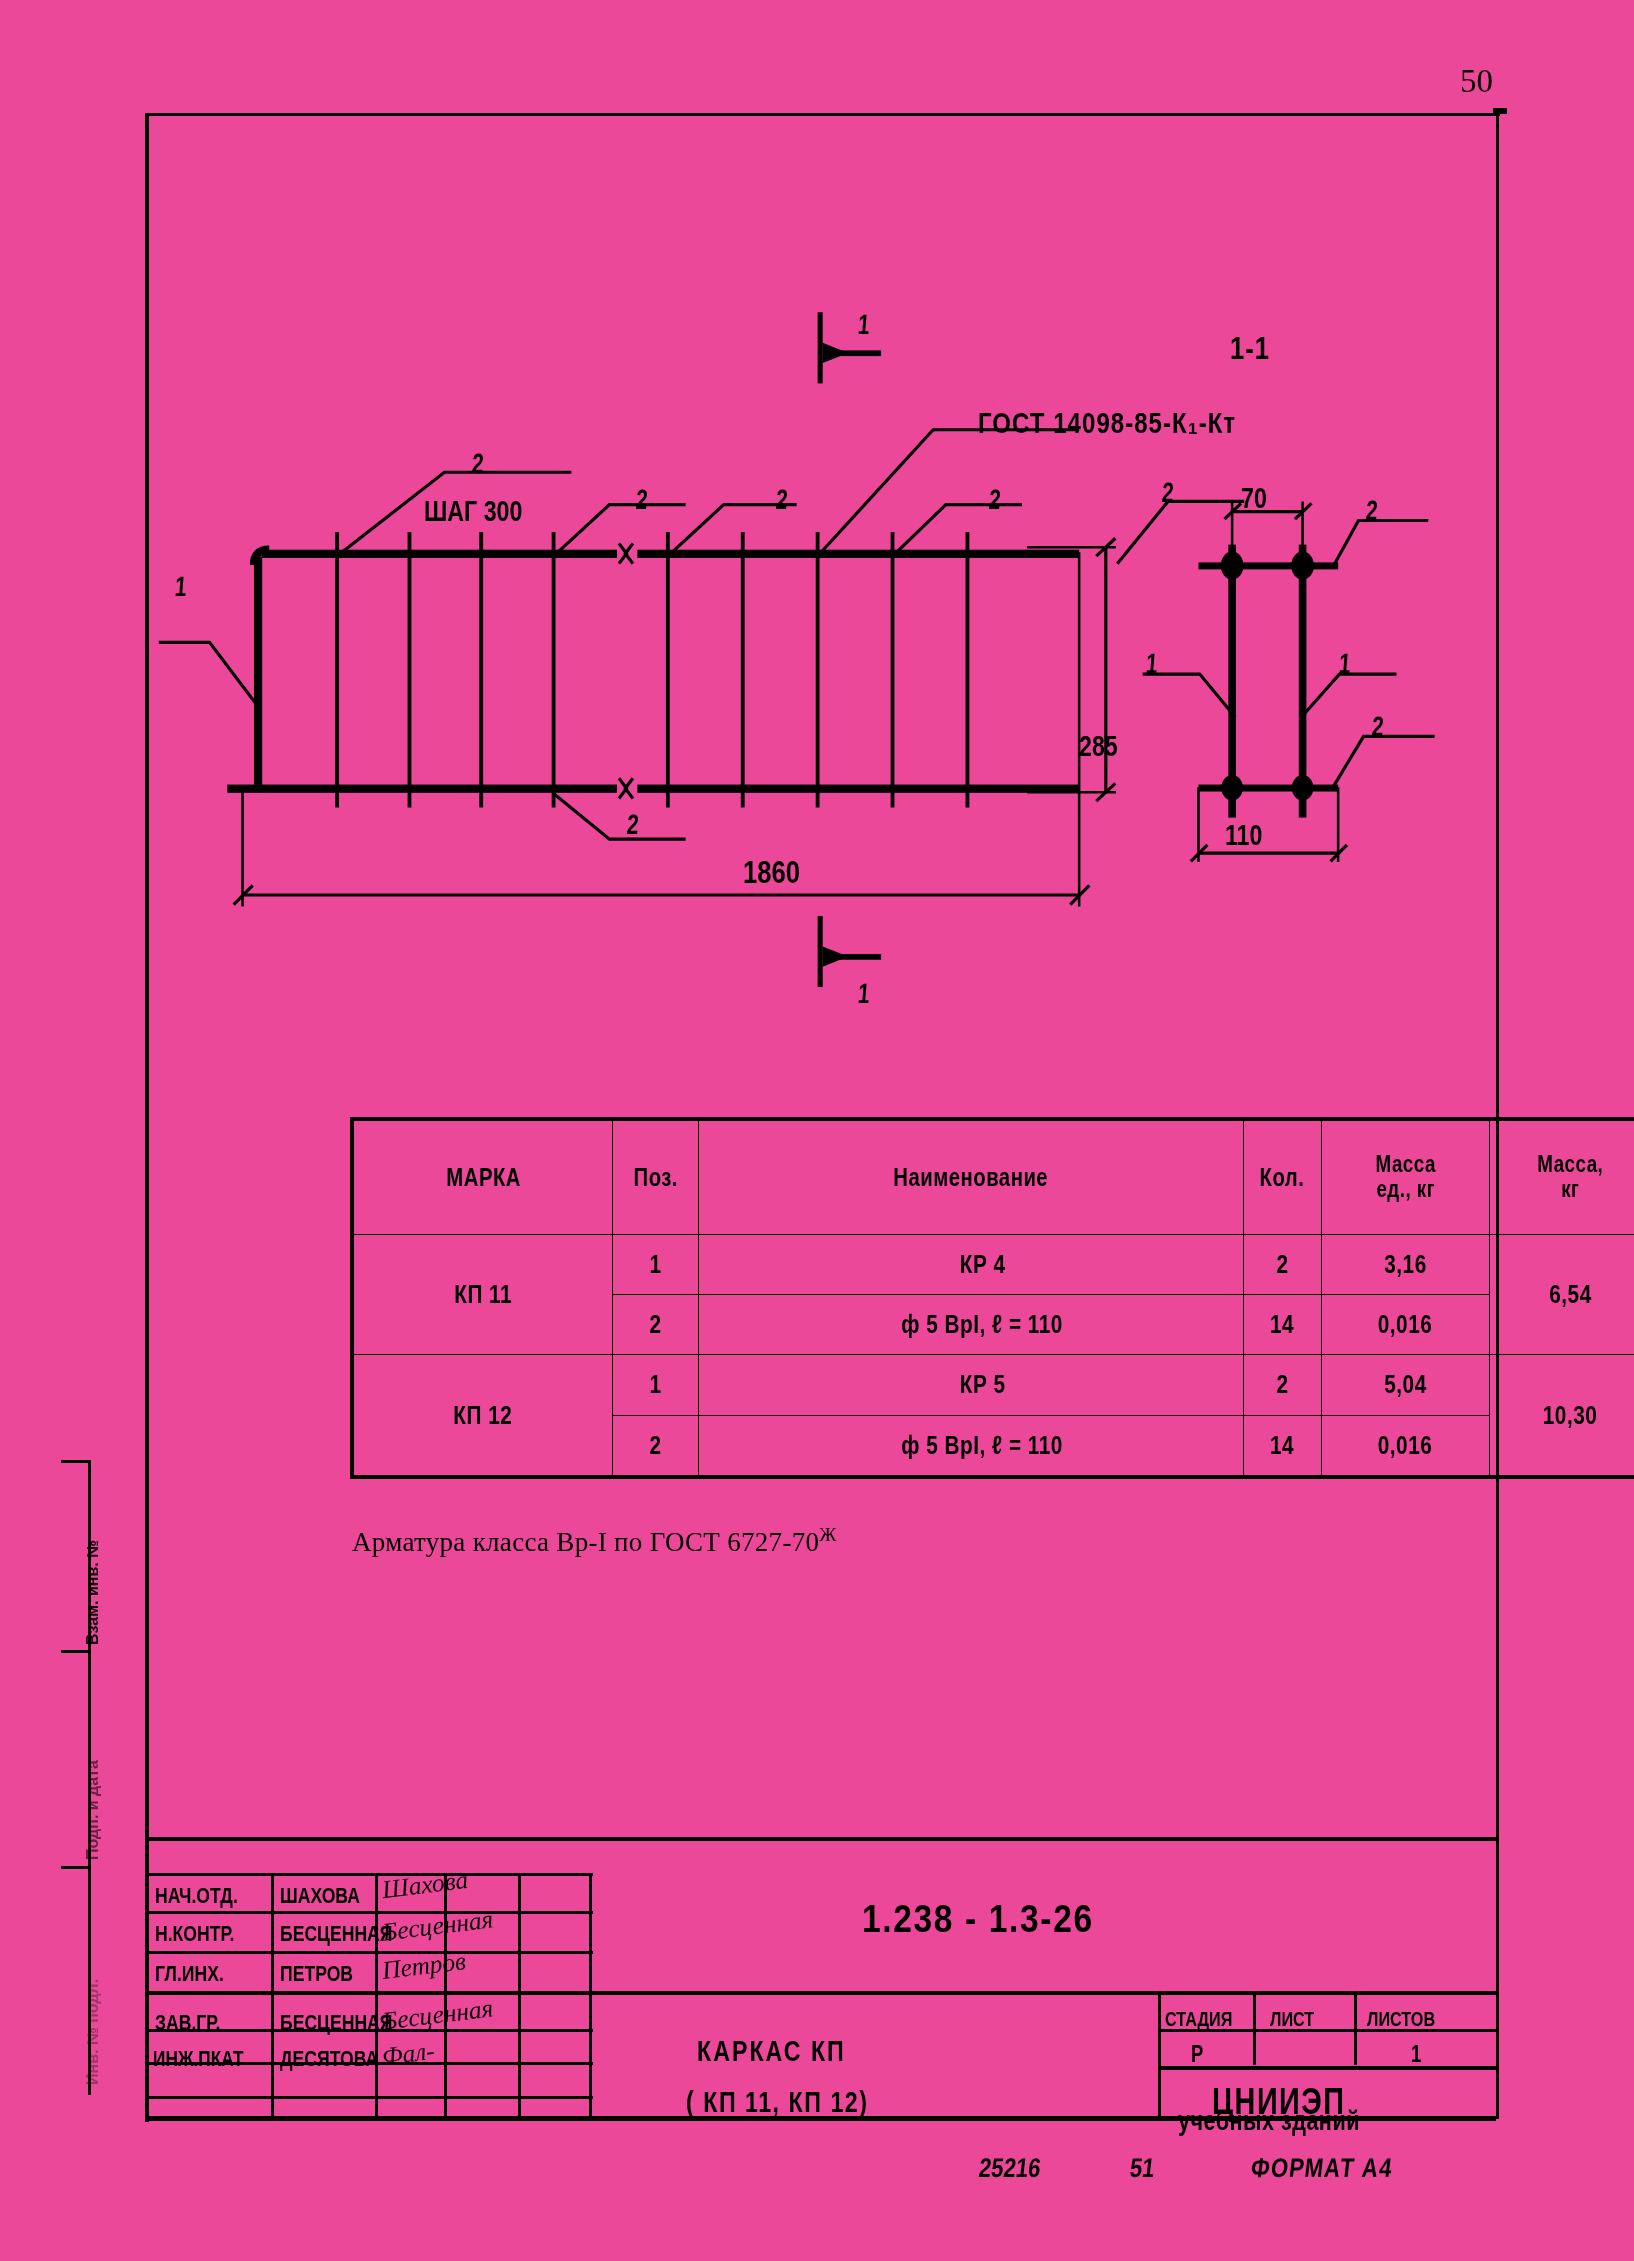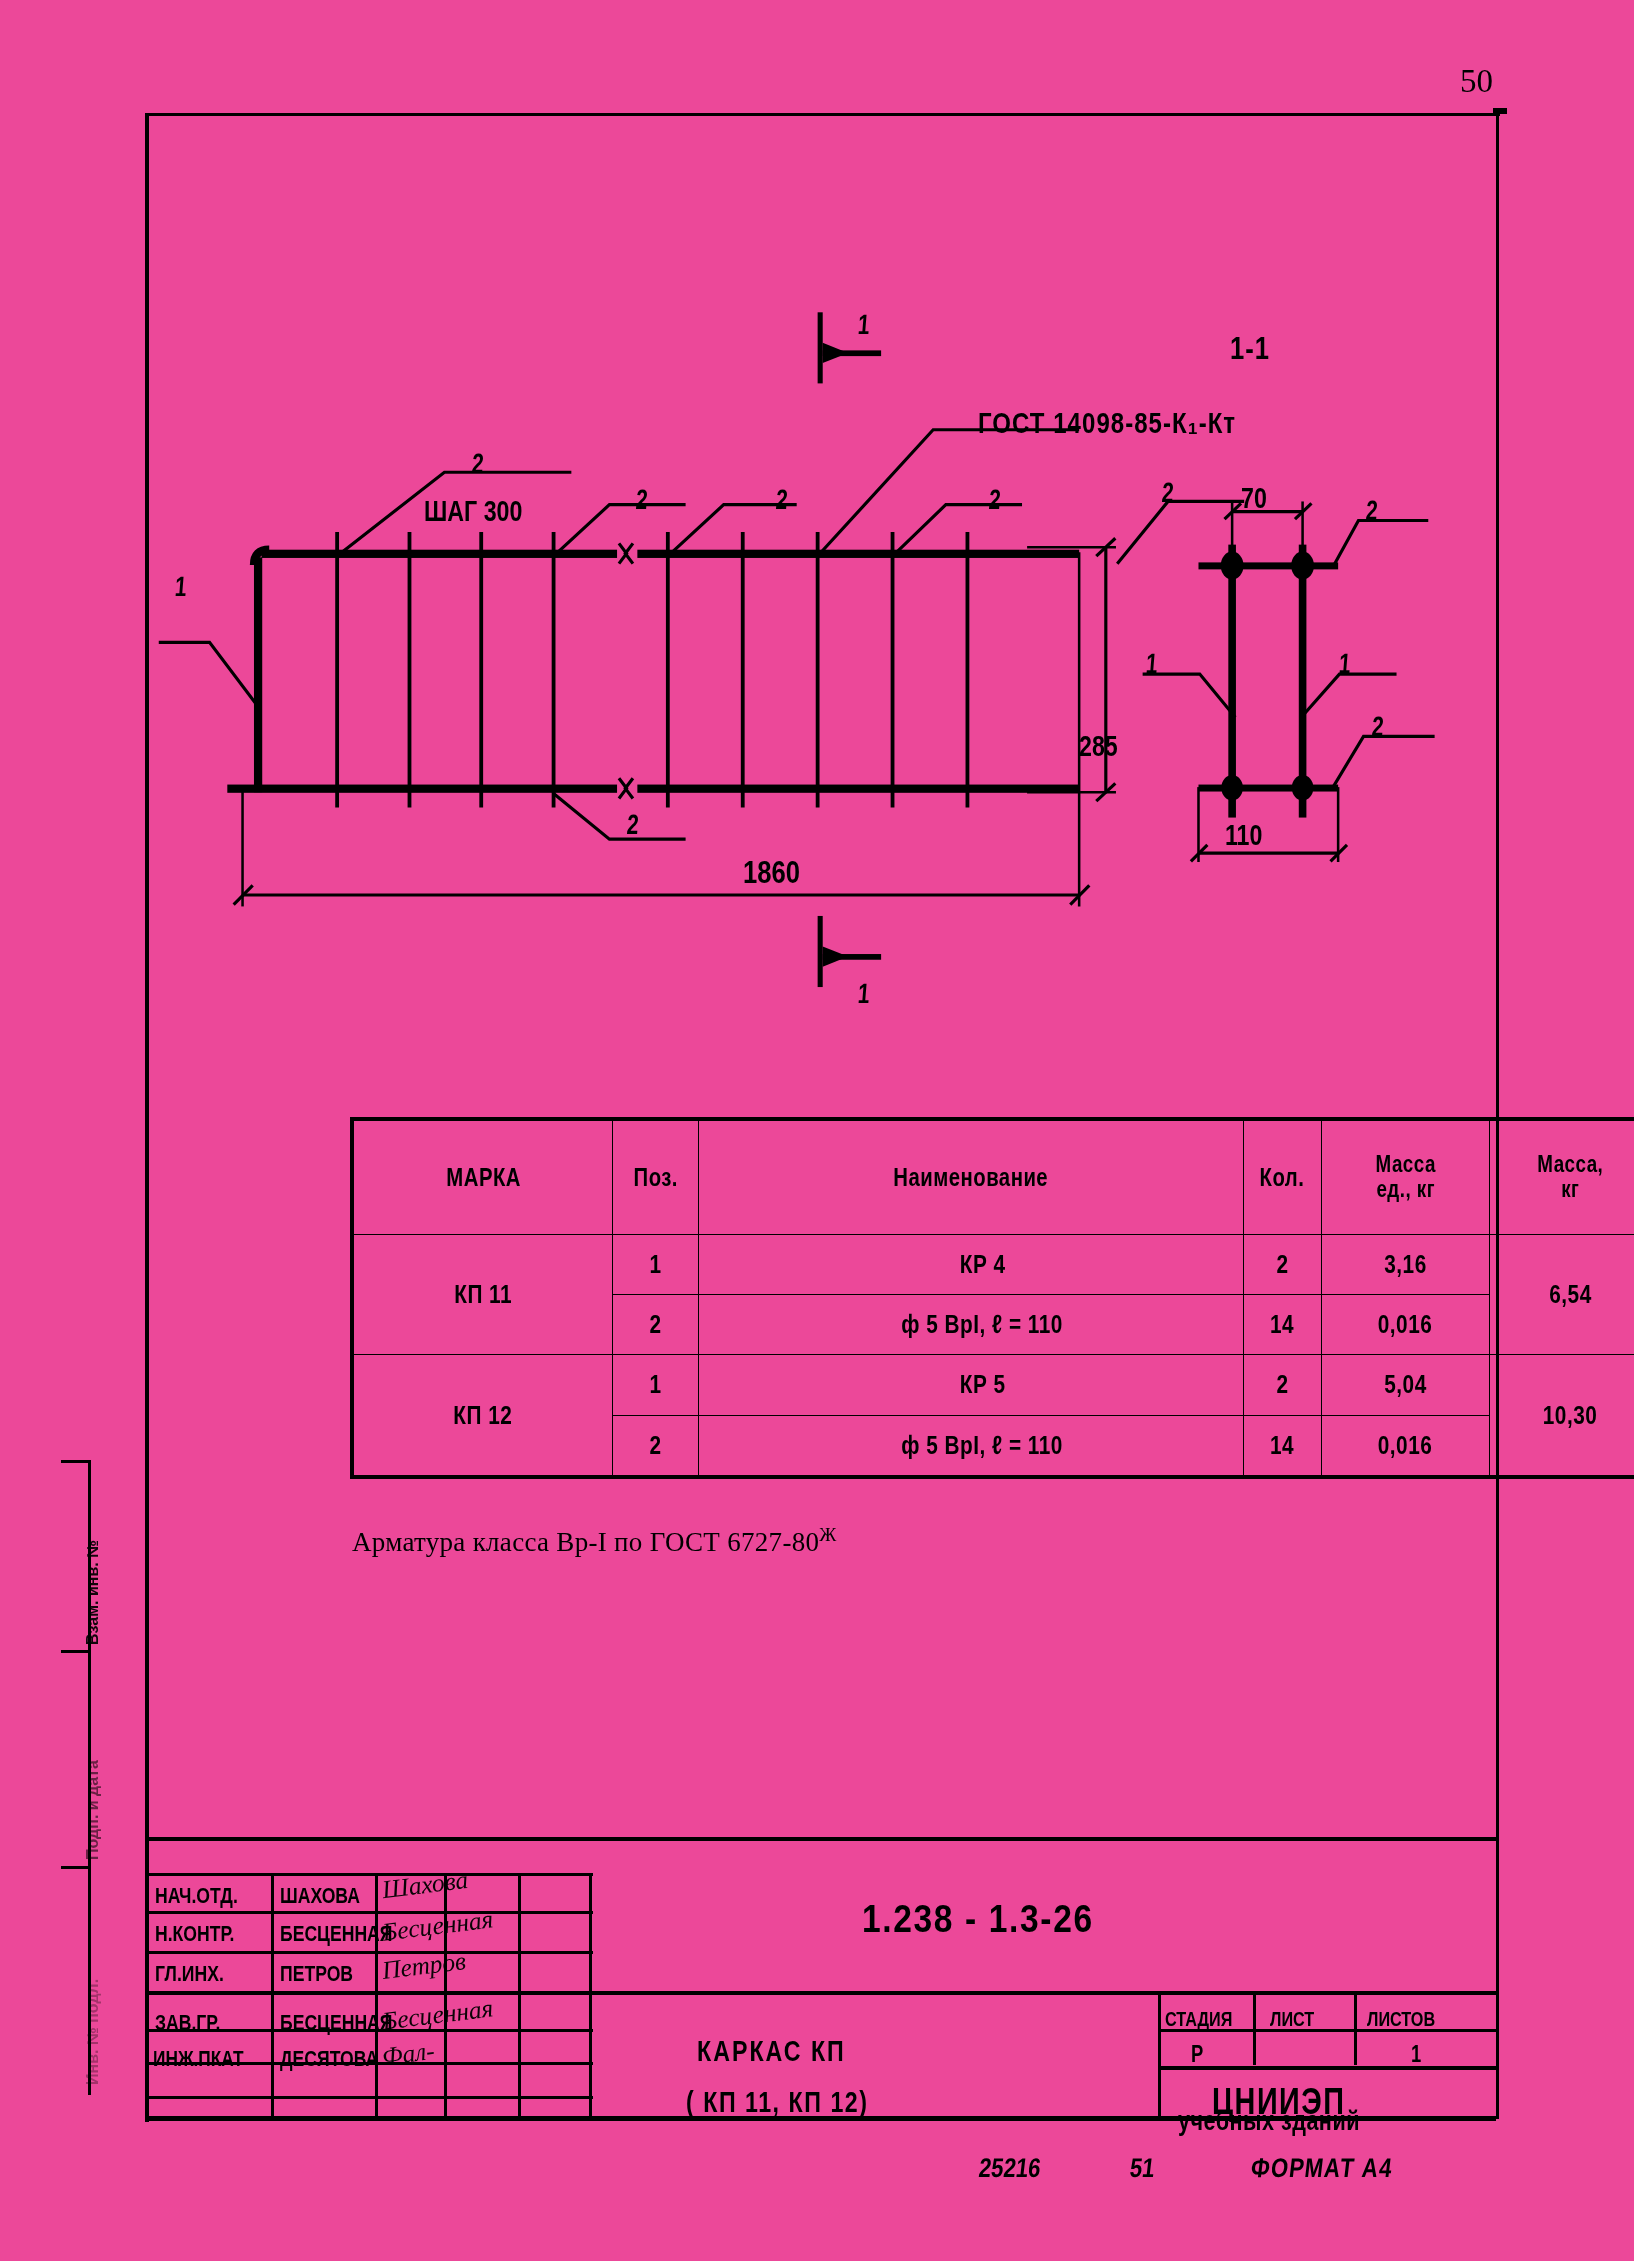--- a/index.html
+++ b/index.html
@@ -365,21 +365,21 @@
         <tr style="height:17%;">
           <td><span class="cellg bd">2</span></td>
           <td class="namecell"><span class="cellg bdl">ф 5 ВрI,      ℓ = 110</span></td>
           <td><span class="cellg bd">14</span></td>
           <td><span class="cellg bd">0,016</span></td>
         </tr>
       </tbody>
     </table>
   </div>
 
-  <div id="note"><span>Арматура класса Вр-I по ГОСТ 6727-80</span><sup>Ж</sup></div>
+  <div id="note"><span>Арматура класса Вр-I по ГОСТ 6727-70</span><sup>Ж</sup></div>
 
   <div id="margin-stamp">
     <div class="mline" style="left:0;top:0;width:29px;height:2.5px;"></div>
     <div class="mline" style="left:27px;top:0;width:2.5px;height:635px;"></div>
     <div class="mline" style="left:0;top:190px;width:29px;height:2.5px;"></div>
     <div class="mline" style="left:0;top:406px;width:29px;height:2.5px;"></div>
     <div class="mgtext rot90" style="left:23px;top:185px;opacity:0.92;">Взам. инв. №</div>
     <div class="mgtext rot90" style="left:23px;top:400px;opacity:0.55;">Подп. и дата</div>
     <div class="mgtext rot90" style="left:23px;top:625px;opacity:0.30;">Инв. № подл.</div>
   </div>

